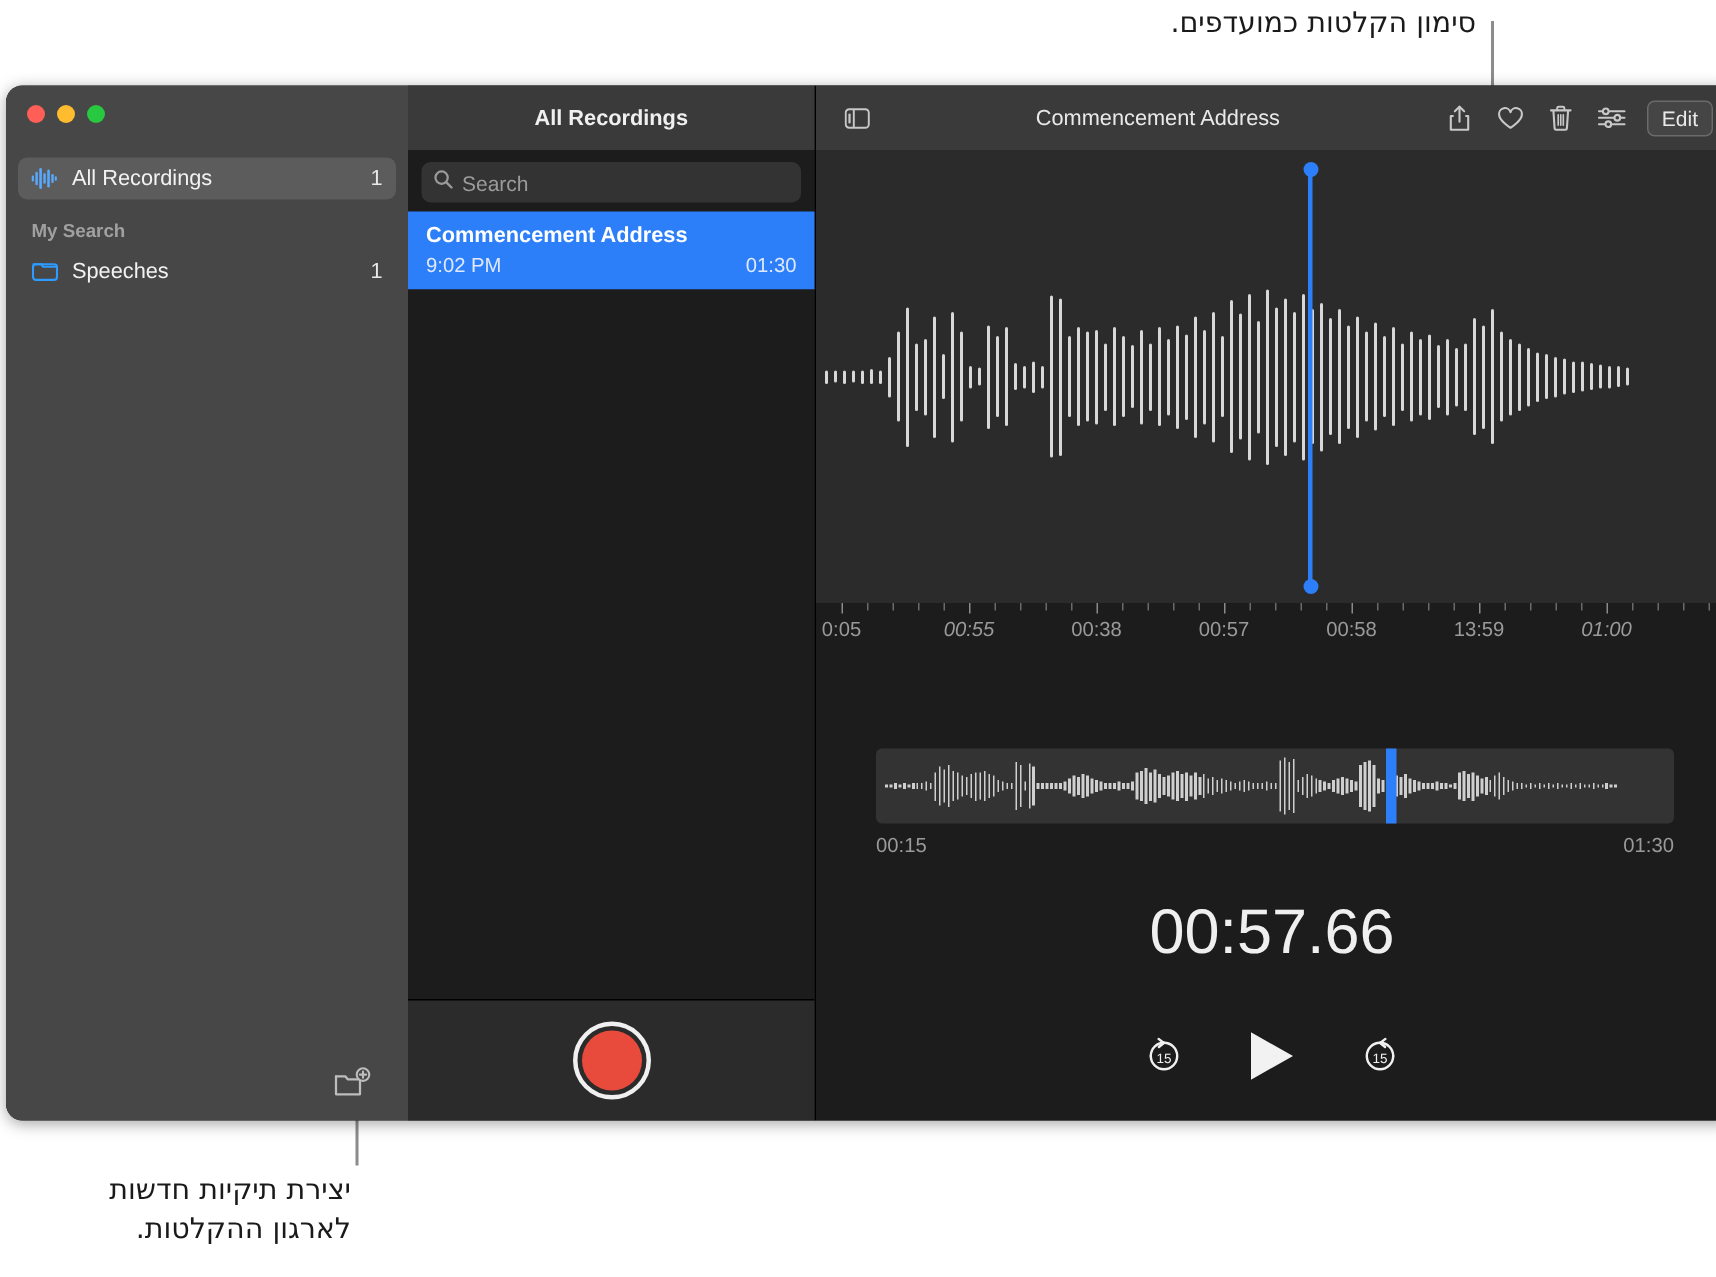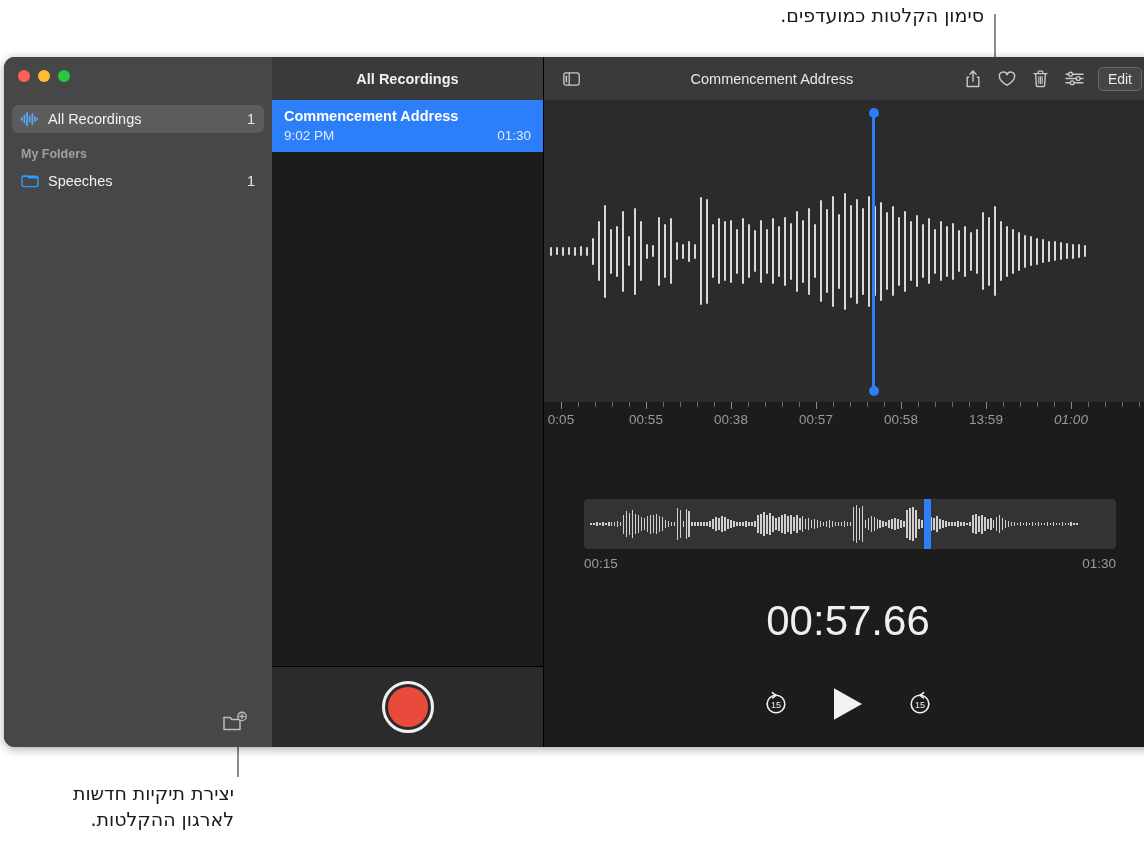--- a/index.html
+++ b/index.html
@@ -218,21 +218,21 @@
                 <rect x="13.2" y="4" width="1.6" height="6" rx=".8"></rect>
                 <rect x="15.5" y="5.5" width="1.4" height="3" rx=".7"></rect>
               </g>
             </svg>
           </span>
           <span class="sb-label">All Recordings</span>
           <span class="sb-count">1</span>
         </div>
       </div>
 
-      <div class="sb-header">My Folders</div>
+      <div class="sb-header">My Search</div>
 
       <div class="sb-row">
         <span class="sb-ico">
           <svg width="18" height="14" viewBox="0 0 18 14">
             <path d="M1.3 2.2h5.1l1.4 1.6h9" fill="none" stroke="#2D9BFF" stroke-width="1.4" stroke-linejoin="round" stroke-linecap="round"></path>
             <rect x="1" y="2.2" width="16" height="10.4" rx="2" fill="none" stroke="#2D9BFF" stroke-width="1.4"></rect>
           </svg>
         </span>
         <span class="sb-label">Speeches</span>
         <span class="sb-count">1</span>
@@ -244,20 +244,31 @@
           <path d="M2 6.5v12h16v-10" fill="none" stroke="#bdbdbd" stroke-width="1.5" stroke-linejoin="round" stroke-linecap="round"></path>
           <circle cx="20" cy="5.4" r="4.2" fill="#474747" stroke="#bdbdbd" stroke-width="1.4"></circle>
           <path d="M20 3.3v4.2M17.9 5.4h4.2" stroke="#bdbdbd" stroke-width="1.4" stroke-linecap="round"></path>
         </svg>
       </div>
     </div>
 
     <div id="list-col">
       <div id="list-title">All Recordings</div>
 
+      <div id="search-wrap">
+        <div id="search-box">
+          <span>
+            <svg width="13" height="13" viewBox="0 0 13 13">
+              <circle cx="5.4" cy="5.4" r="4.1" fill="none" stroke="#9b9b9b" stroke-width="1.5"></circle>
+              <path d="M8.6 8.6L12 12" stroke="#9b9b9b" stroke-width="1.6" stroke-linecap="round"></path>
+            </svg>
+          </span>
+          <input id="search-input" type="text" placeholder="Search" style="">
+        </div>
+      </div>
 
       <div class="rec-item">
         <div class="rec-name">Commencement Address</div>
         <div class="rec-meta">
           <span>9:02 PM</span>
           <span>01:30</span>
         </div>
       </div>
 
       <div id="list-spacer"></div>
@@ -419,21 +430,21 @@
       </div>
 
       <div id="ruler">
           <div class="tick major" style="left: 17px;"></div>
           <div class="tlabel" style="left: 17px;">0:05</div>
           <div class="tick" style="left: 34px; height: 5px;"></div>
           <div class="tick" style="left: 51px; height: 5px;"></div>
           <div class="tick" style="left: 68px; height: 5px;"></div>
           <div class="tick" style="left: 85px; height: 5px;"></div>
           <div class="tick major" style="left: 102px;"></div>
-          <div class="tlabel" style="left: 102px;">00:55</div>
+          <div class="tlabel" style="left: 102px; font-style: italic;">00:55</div>
           <div class="tick" style="left: 119px; height: 5px;"></div>
           <div class="tick" style="left: 136px; height: 5px;"></div>
           <div class="tick" style="left: 153px; height: 5px;"></div>
           <div class="tick" style="left: 170px; height: 5px;"></div>
           <div class="tick major" style="left: 187px;"></div>
           <div class="tlabel" style="left: 187px;">00:38</div>
           <div class="tick" style="left: 204px; height: 5px;"></div>
           <div class="tick" style="left: 221px; height: 5px;"></div>
           <div class="tick" style="left: 238px; height: 5px;"></div>
           <div class="tick" style="left: 255px; height: 5px;"></div>

